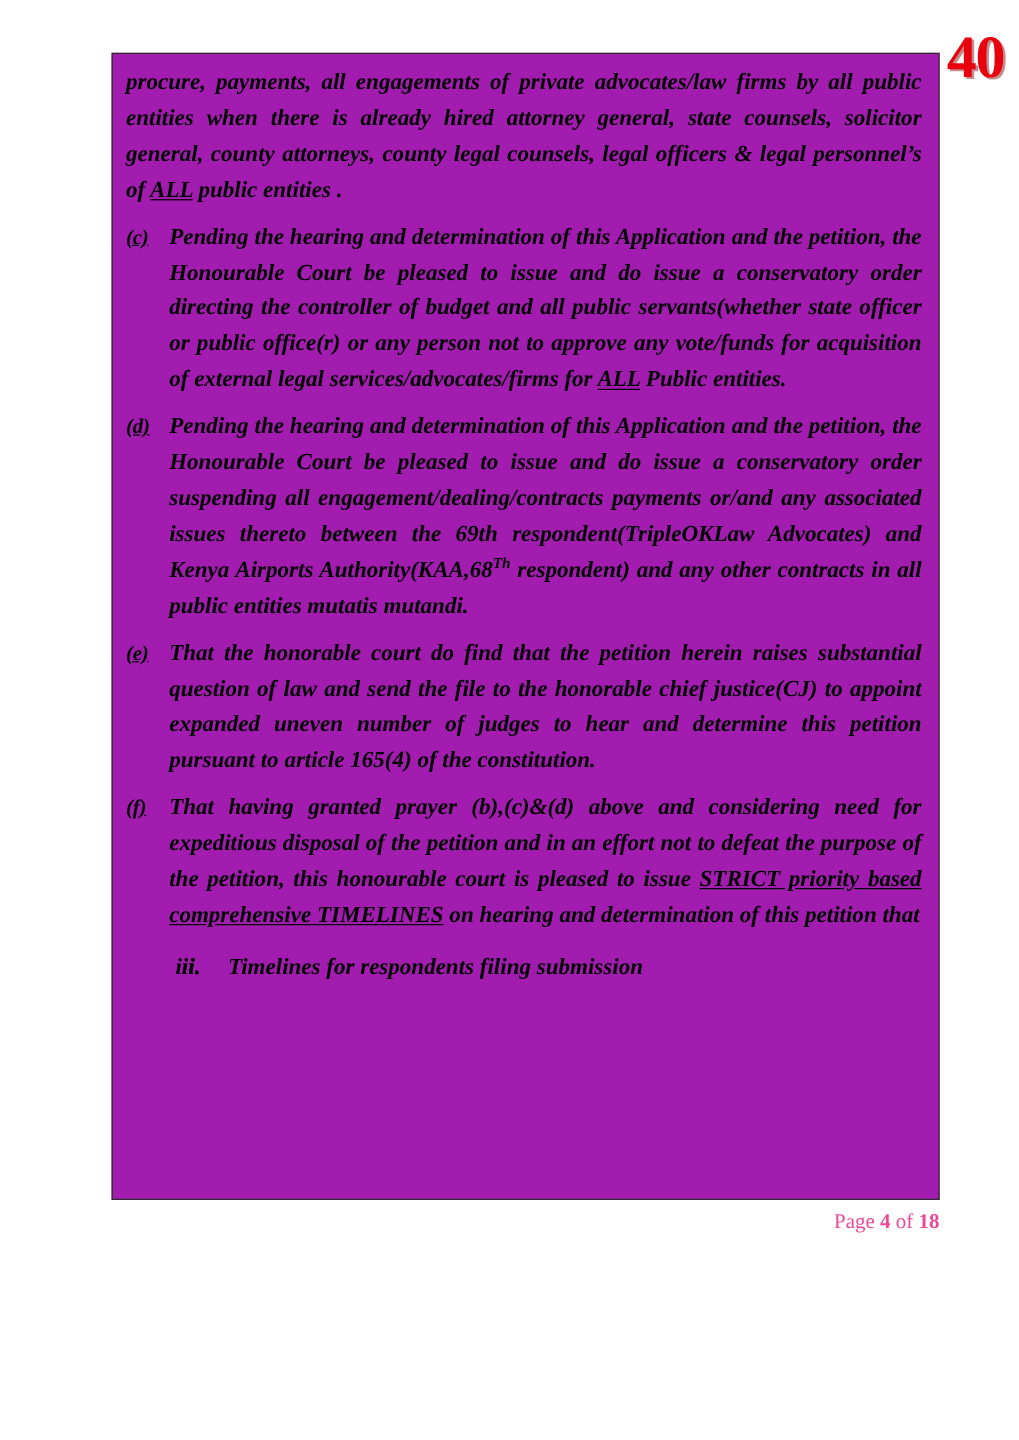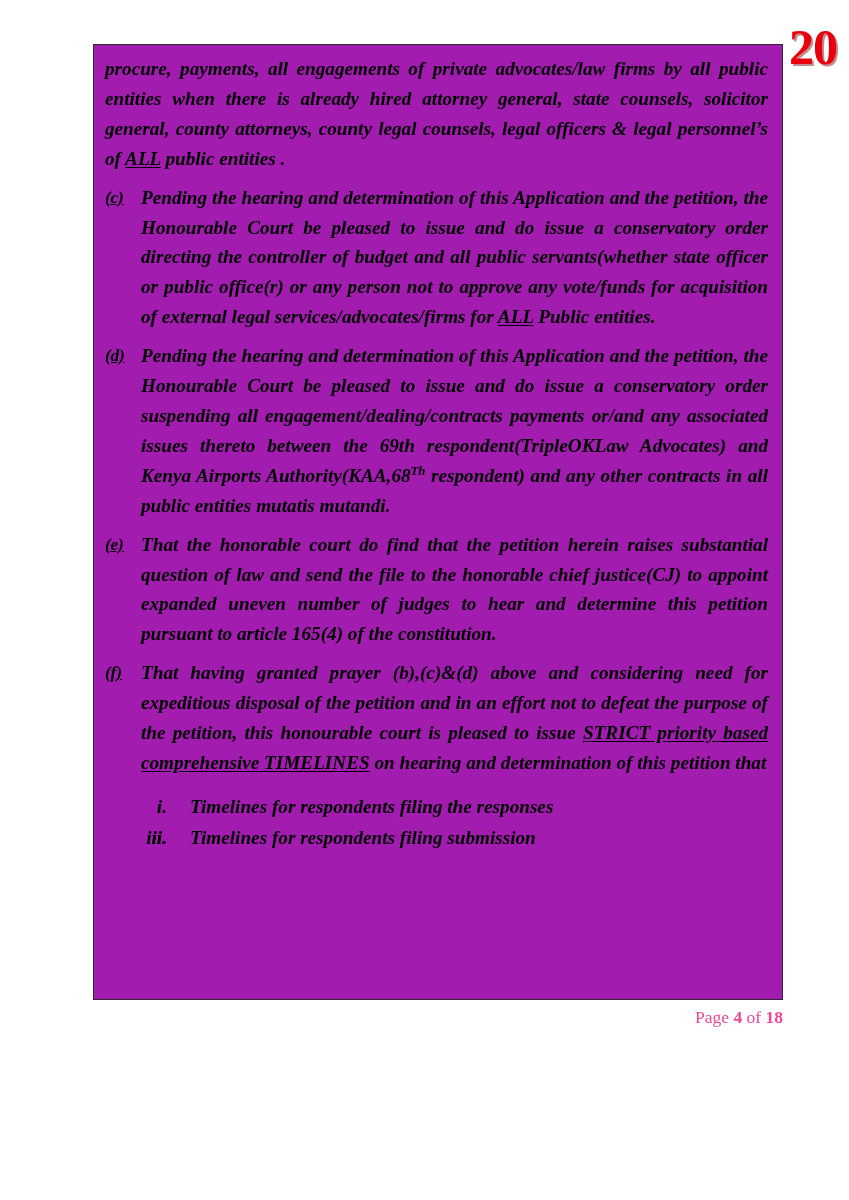--- a/index.html
+++ b/index.html
@@ -137,37 +137,37 @@
     z-index: 3;
   }
   #page-footer b {
     font-weight: bold;
   }
   #page-footer span { display: inline; }
 </style>
 </head>
 <body>
 
-<div id="page-annotation">20</div>
+<div id="page-annotation">40</div>
 
 <div id="content-frame">
   <div id="content-inner">
 
     <p class="para cont"><span>procure, payments, all engagements of private advocates/law firms by all public entities when there is already hired attorney general, state counsels, solicitor general, county attorneys, county legal counsels, legal officers &amp; legal personnel’s of </span><span class="u">ALL</span><span> public entities .</span></p>
 
     <p class="para marked"><span class="marker">(c)</span><span>Pending the hearing and determination of this Application and the petition, the Honourable Court be pleased to issue and do issue a conservatory order directing the controller of budget  and all public servants(whether state officer or public office(r) or any person  not to approve any vote/funds for acquisition of external legal services/advocates/firms  for </span><span class="u">ALL</span><span> Public entities.</span></p>
 
     <p class="para marked"><span class="marker">(d)</span><span>Pending the hearing and determination of this Application and the petition, the Honourable Court be pleased to issue and do issue a conservatory order suspending all   engagement/dealing/contracts payments  or/and any associated issues thereto between the 69th respondent(TripleOKLaw  Advocates)  and  Kenya  Airports Authority(KAA,68</span><span class="sup">Th</span><span> respondent) and any other contracts in all public entities mutatis mutandi.</span></p>
 
     <p class="para marked"><span class="marker">(e)</span><span>That the honorable court do find that the petition herein raises substantial question of law and send the file to the honorable chief justice(CJ) to appoint expanded uneven number of judges to hear and determine this petition pursuant to article 165(4) of the constitution.</span></p>
 
     <p class="para marked last-marked"><span class="marker">(f)</span><span>That having granted prayer (b),(c)&amp;(d) above and considering need for expeditious disposal of the petition and in an effort not to defeat the purpose of the petition, this honourable court is pleased to issue </span><span class="u">STRICT priority based comprehensive  TIMELINES</span><span> on hearing and determination of this petition that</span></p>
 
     <ul id="roman-list">
-      <li><span class="rn">i.</span><span>Timelines for respondents filing the responses</span></li>
+      <li><span class="rn">i.</span></li>
       <li><span class="rn">ii.</span></li>
       <li><span class="rn">iii.</span><span>Timelines for respondents filing submission</span></li>
     </ul>
 
   </div>
 </div>
 
 <div id="page-footer"><span>Page </span><b>4</b><span> of </span><b>18</b></div>
 
 </body></html>

